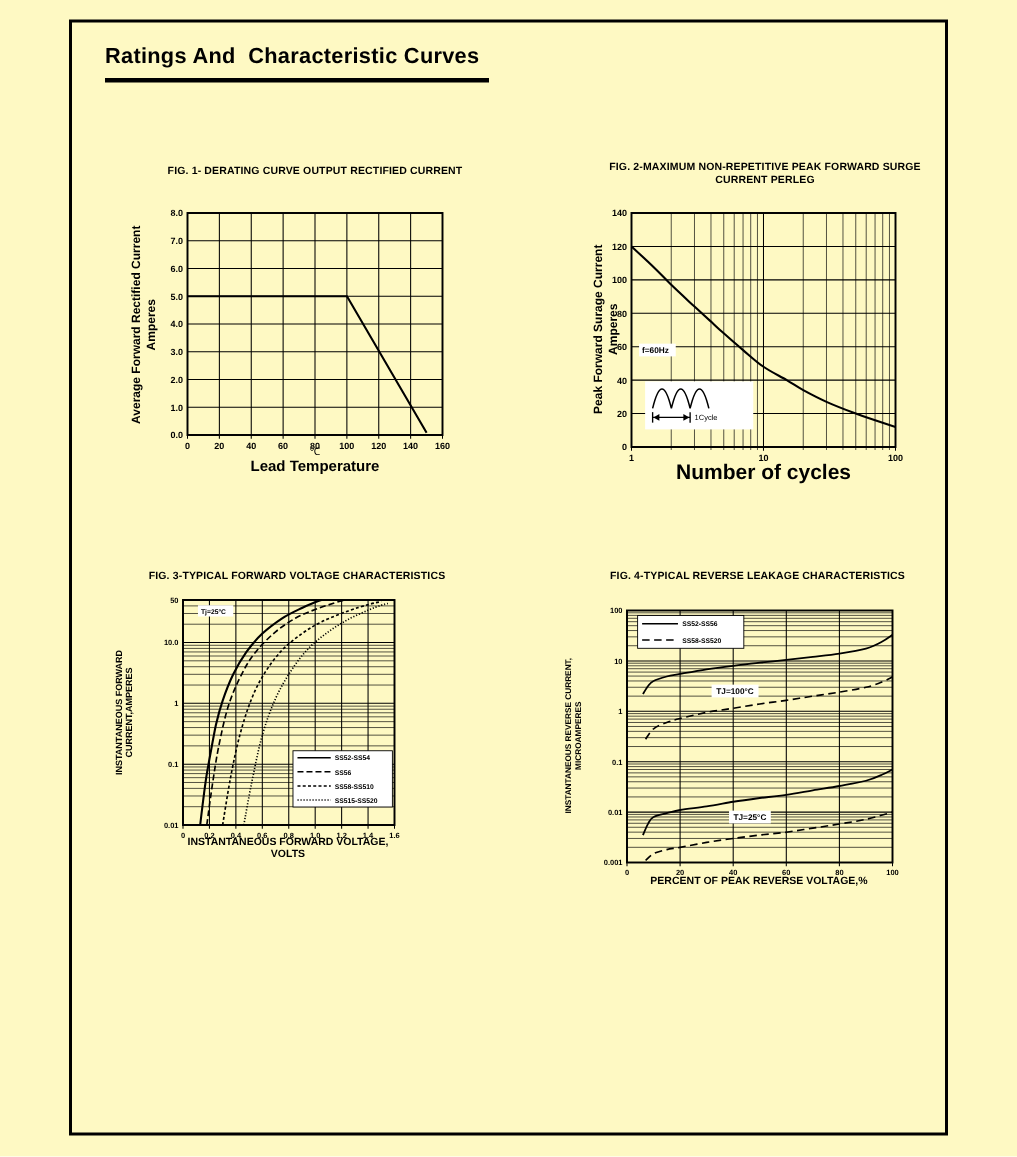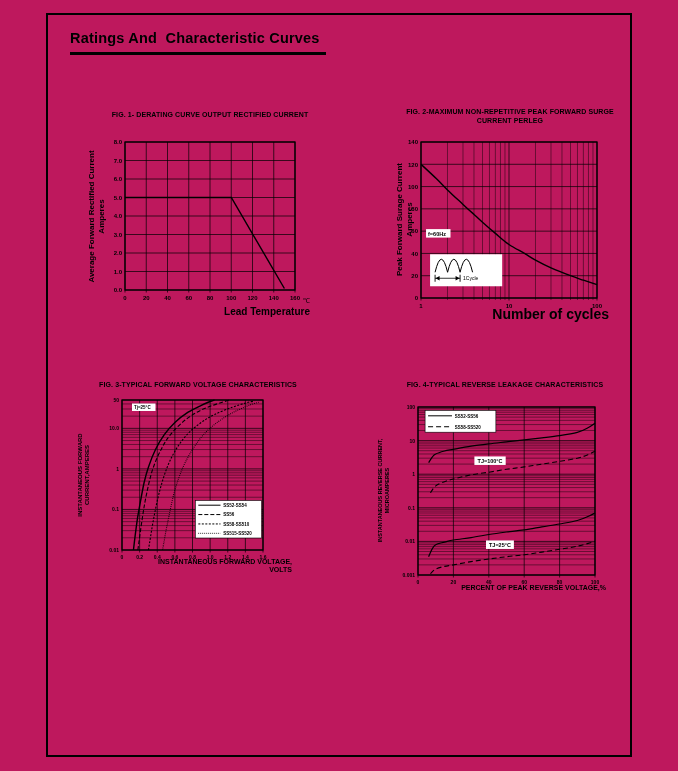--- a/index.html
+++ b/index.html
@@ -1,26 +1,26 @@
 <!DOCTYPE html>
 <html><head>
 <meta charset="utf-8">
 <style>
   html,body{margin:0;padding:0;background:#fff;}
-  .page{position:relative;width:678px;height:771px;background:#be185d;
+  .page{position:relative;width:678px;height:771px;background:#fef9c3;
         font-family:"Liberation Sans",sans-serif;color:#000;overflow:hidden;}
   .frame{position:absolute;left:46px;top:13px;width:582px;height:740px;
          border:2px solid #000;}
   .main-title{position:absolute;left:70px;top:30px;margin:0;font-size:14.5px;
          font-weight:bold;white-space:pre;letter-spacing:.2px;
          border-bottom:3px solid #000;padding:0 6px 6px 0;min-width:250px;}
   .fig-title{position:absolute;font-size:7px;font-weight:bold;text-align:center;
          line-height:9px;letter-spacing:.1px;}
   .ylab{position:absolute;font-weight:bold;text-align:center;transform:rotate(-90deg);}
-  .xlab{position:absolute;font-weight:bold;text-align:right;}
+  .xlab{position:absolute;font-weight:bold;text-align:center;}
   svg.chart{position:absolute;overflow:visible;}
   svg.chart text{font-family:"Liberation Sans",sans-serif;font-weight:bold;fill:#000;}
 </style>
 </head>
 <body>
 
 <div class="page">
   <div class="frame"></div>
 
   <h1 class="main-title">Ratings And  Characteristic Curves</h1>

